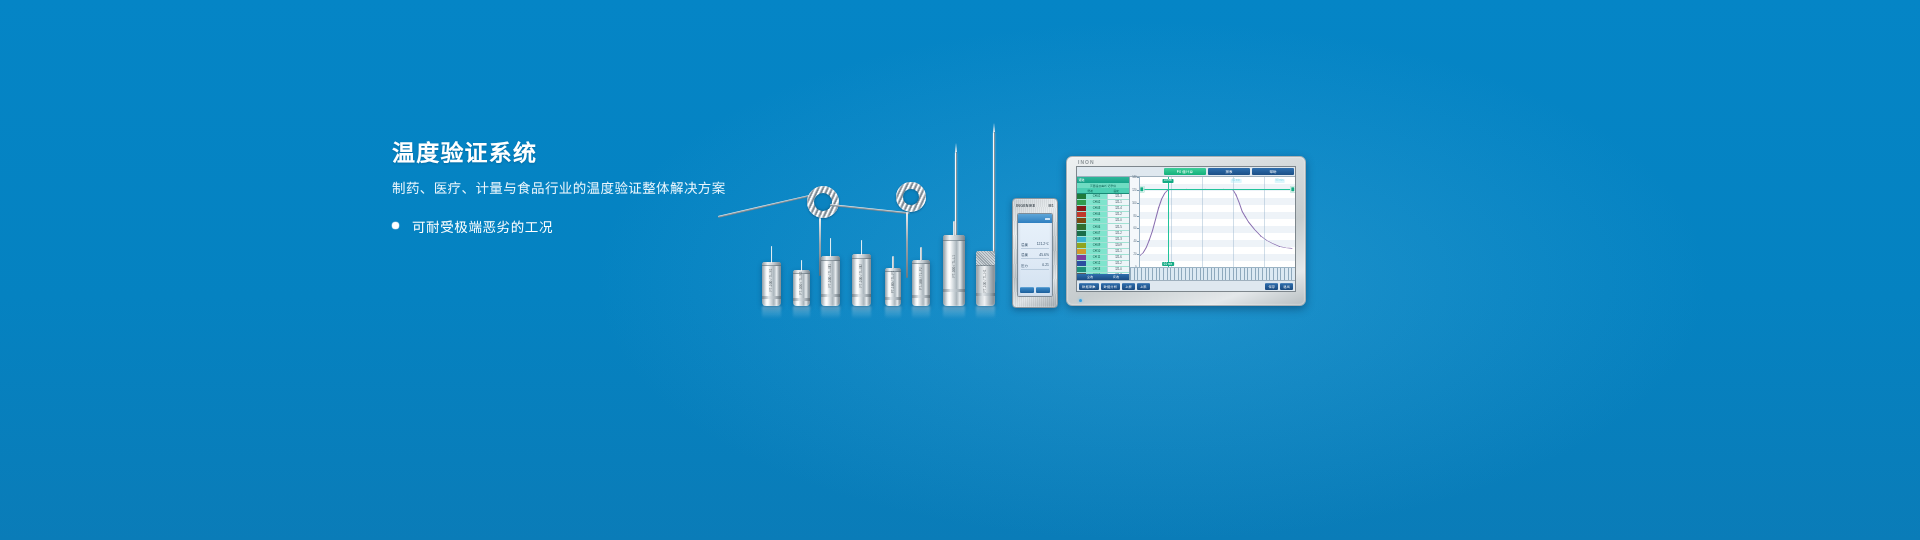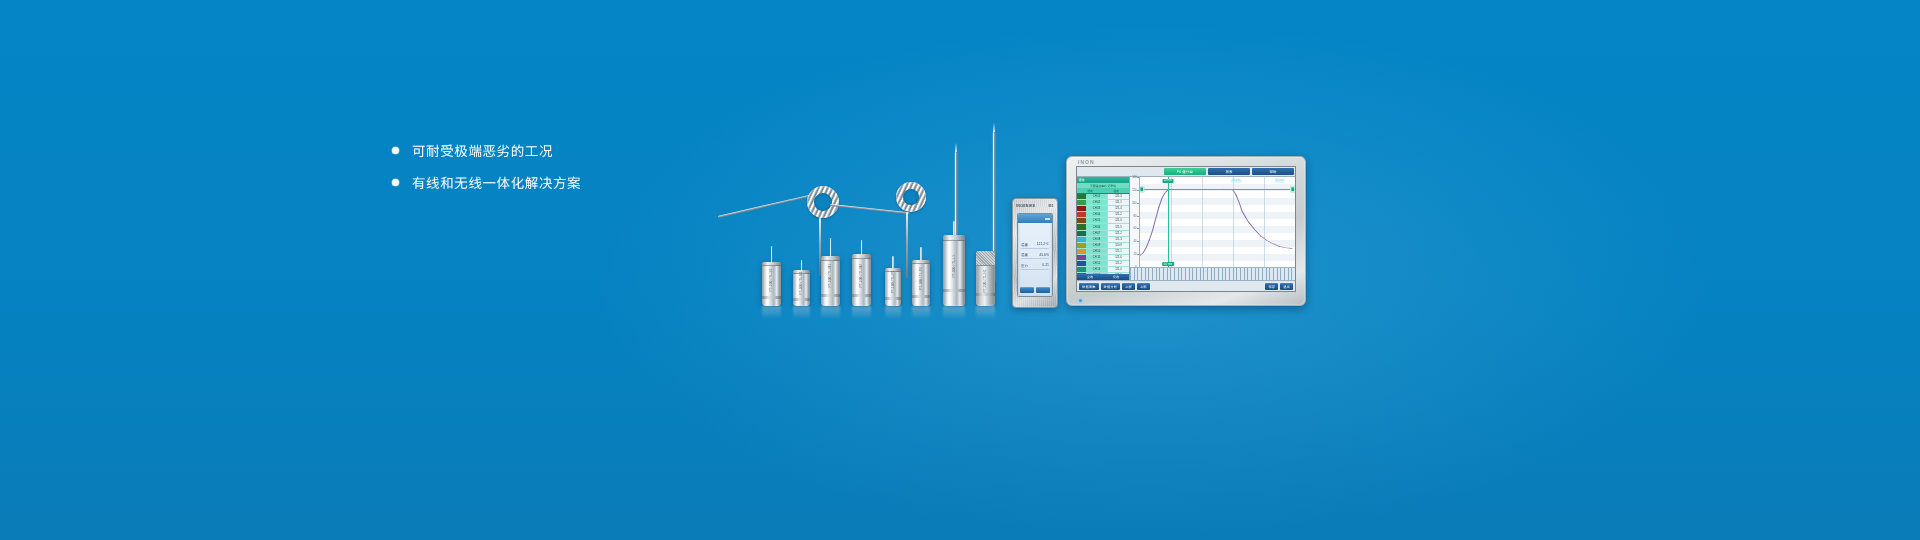--- a/index.html
+++ b/index.html
@@ -324,28 +324,26 @@
   }
   .app-bottom .gap{flex:1;}
 </style>
 </head>
 <body>
 
 <div class="banner">
   <div class="bg-wash"></div>
 
   <div class="copy">
+    <h1 class="headline">温度验证系统</h1>
+    <p class="subhead">制药、医疗、计量与食品行业的温度验证整体解决方案</p>
     <ul class="bullets">
       <li>
         <span class="dot"></span>
         <span>可耐受极端恶劣的工况</span>
-      </li>
-      <li>
-        <span class="dot"></span>
-        <span>有线和无线一体化解决方案</span>
       </li>
     </ul>
   </div>
 
   <div class="scene">
 
     <div>
       <div class="probe-wire" style="left:18px;top:96px;width:96px;transform:rotate(-13deg);"></div>
       <div class="coil" style="left:107px;top:66px;width:32px;height:32px;"></div>
       <div class="probe-wire" style="left:119px;top:98px;width:2px;height:58px;transform:rotate(0deg);"></div>

